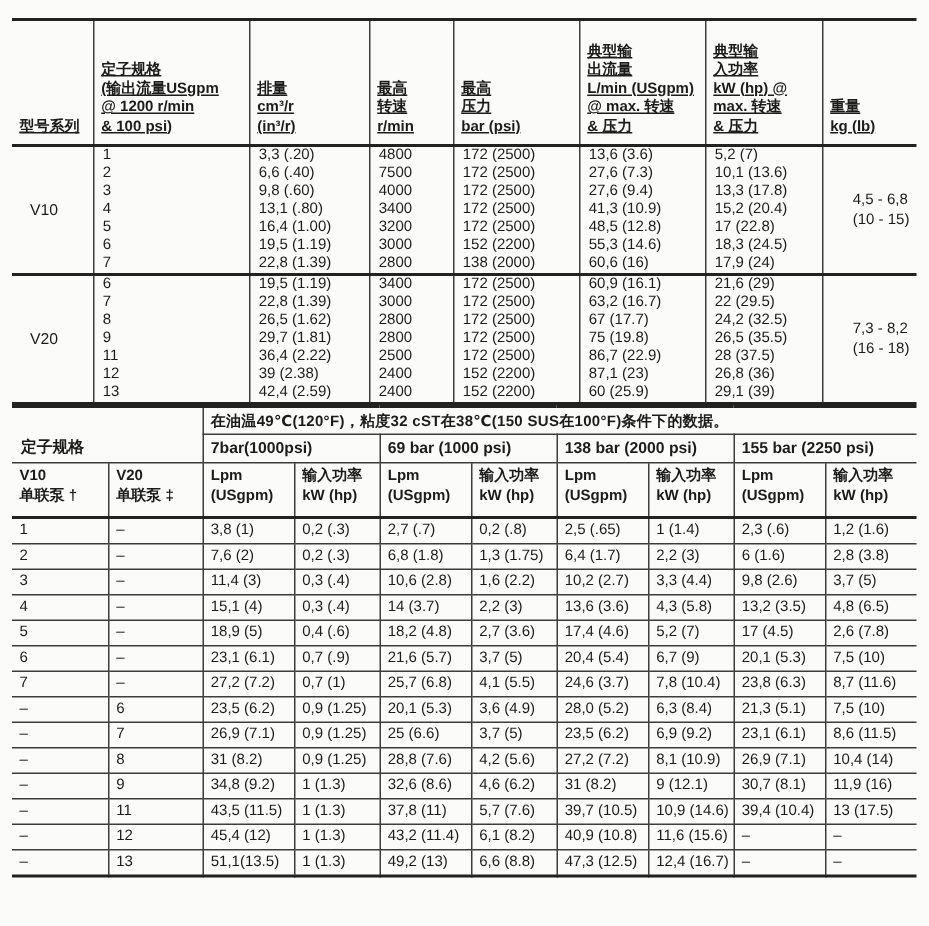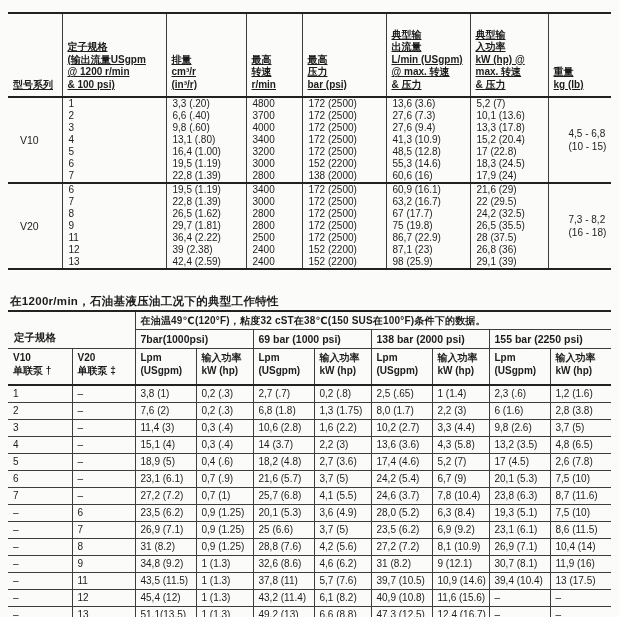--- a/index.html
+++ b/index.html
@@ -167,21 +167,21 @@
           <td>4800</td>
           <td>172 (2500)</td>
           <td>13,6 (3.6)</td>
           <td>5,2 (7)</td>
           <td rowspan="7" class="c-weight">4,5 - 6,8
 (10 - 15)</td>
         </tr>
         <tr>
           <td>2</td>
           <td>6,6 (.40)</td>
-          <td>3700</td>
+          <td>7500</td>
           <td>172 (2500)</td>
           <td>27,6 (7.3)</td>
           <td>10,1 (13.6)</td>
         </tr>
         <tr>
           <td>3</td>
           <td>9,8 (.60)</td>
           <td>4000</td>
           <td>172 (2500)</td>
           <td>27,6 (9.4)</td>
@@ -268,27 +268,26 @@
           <td>2400</td>
           <td>152 (2200)</td>
           <td>87,1 (23)</td>
           <td>26,8 (36)</td>
         </tr>
         <tr>
           <td>13</td>
           <td>42,4 (2.59)</td>
           <td>2400</td>
           <td>152 (2200)</td>
-          <td>98 (25.9)</td>
+          <td>60 (25.9)</td>
           <td>29,1 (39)</td>
         </tr>
       </tbody>
   </table>
 
-  <div class="t2-title">在1200r/min，石油基液压油工况下的典型工作特性</div>
 
   <table class="t2">
     <colgroup>
       <col style="width:64px">
         <col style="width:63px">
       <col style="width:61px">
         <col style="width:57px">
       <col style="width:61px">
         <col style="width:57px">
       <col style="width:61px">
@@ -343,21 +342,21 @@
           <td>2,3 (.6)</td>
           <td>1,2 (1.6)</td>
         </tr>
         <tr>
           <td>2</td>
           <td>–</td>
           <td>7,6 (2)</td>
           <td>0,2 (.3)</td>
           <td>6,8 (1.8)</td>
           <td>1,3 (1.75)</td>
-          <td>8,0 (1.7)</td>
+          <td>6,4 (1.7)</td>
           <td>2,2 (3)</td>
           <td>6 (1.6)</td>
           <td>2,8 (3.8)</td>
         </tr>
         <tr>
           <td>3</td>
           <td>–</td>
           <td>11,4 (3)</td>
           <td>0,3 (.4)</td>
           <td>10,6 (2.8)</td>
@@ -391,21 +390,21 @@
           <td>17 (4.5)</td>
           <td>2,6 (7.8)</td>
         </tr>
         <tr>
           <td>6</td>
           <td>–</td>
           <td>23,1 (6.1)</td>
           <td>0,7 (.9)</td>
           <td>21,6 (5.7)</td>
           <td>3,7 (5)</td>
-          <td>24,2 (5.4)</td>
+          <td>20,4 (5.4)</td>
           <td>6,7 (9)</td>
           <td>20,1 (5.3)</td>
           <td>7,5 (10)</td>
         </tr>
         <tr>
           <td>7</td>
           <td>–</td>
           <td>27,2 (7.2)</td>
           <td>0,7 (1)</td>
           <td>25,7 (6.8)</td>
@@ -417,21 +416,21 @@
         </tr>
         <tr>
           <td>–</td>
           <td>6</td>
           <td>23,5 (6.2)</td>
           <td>0,9 (1.25)</td>
           <td>20,1 (5.3)</td>
           <td>3,6 (4.9)</td>
           <td>28,0 (5.2)</td>
           <td>6,3 (8.4)</td>
-          <td>19,3 (5.1)</td>
+          <td>21,3 (5.1)</td>
           <td>7,5 (10)</td>
         </tr>
         <tr>
           <td>–</td>
           <td>7</td>
           <td>26,9 (7.1)</td>
           <td>0,9 (1.25)</td>
           <td>25 (6.6)</td>
           <td>3,7 (5)</td>
           <td>23,5 (6.2)</td>

